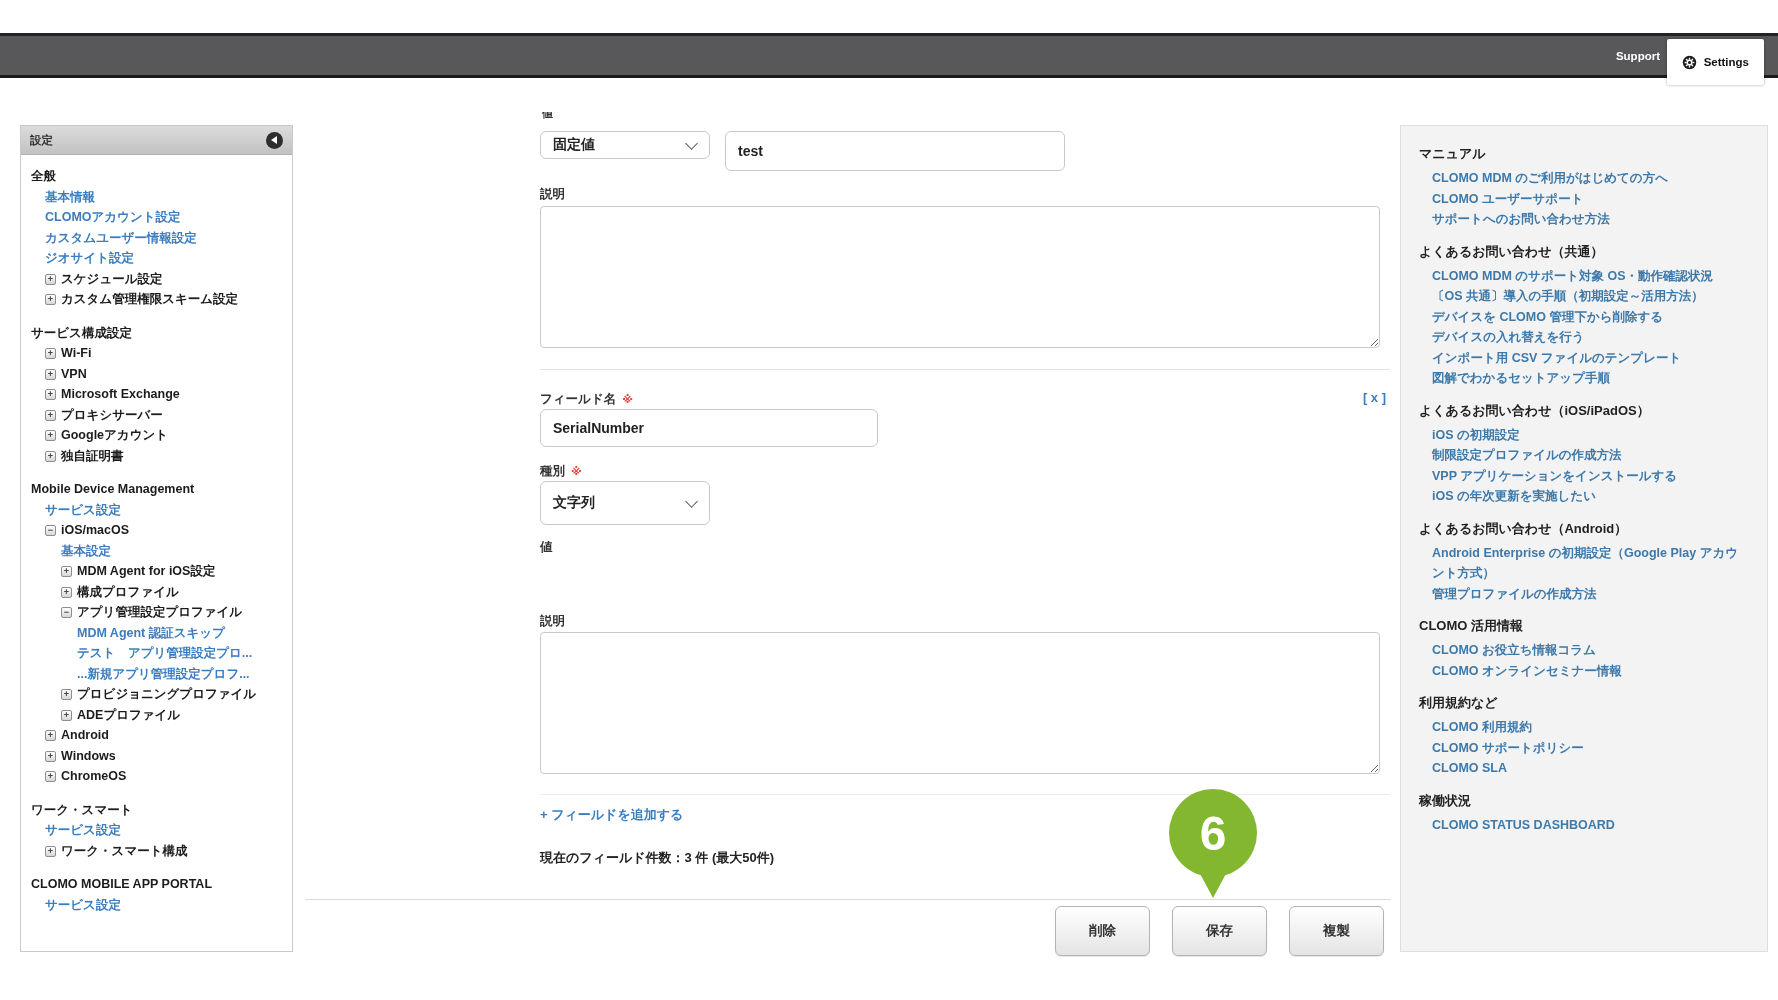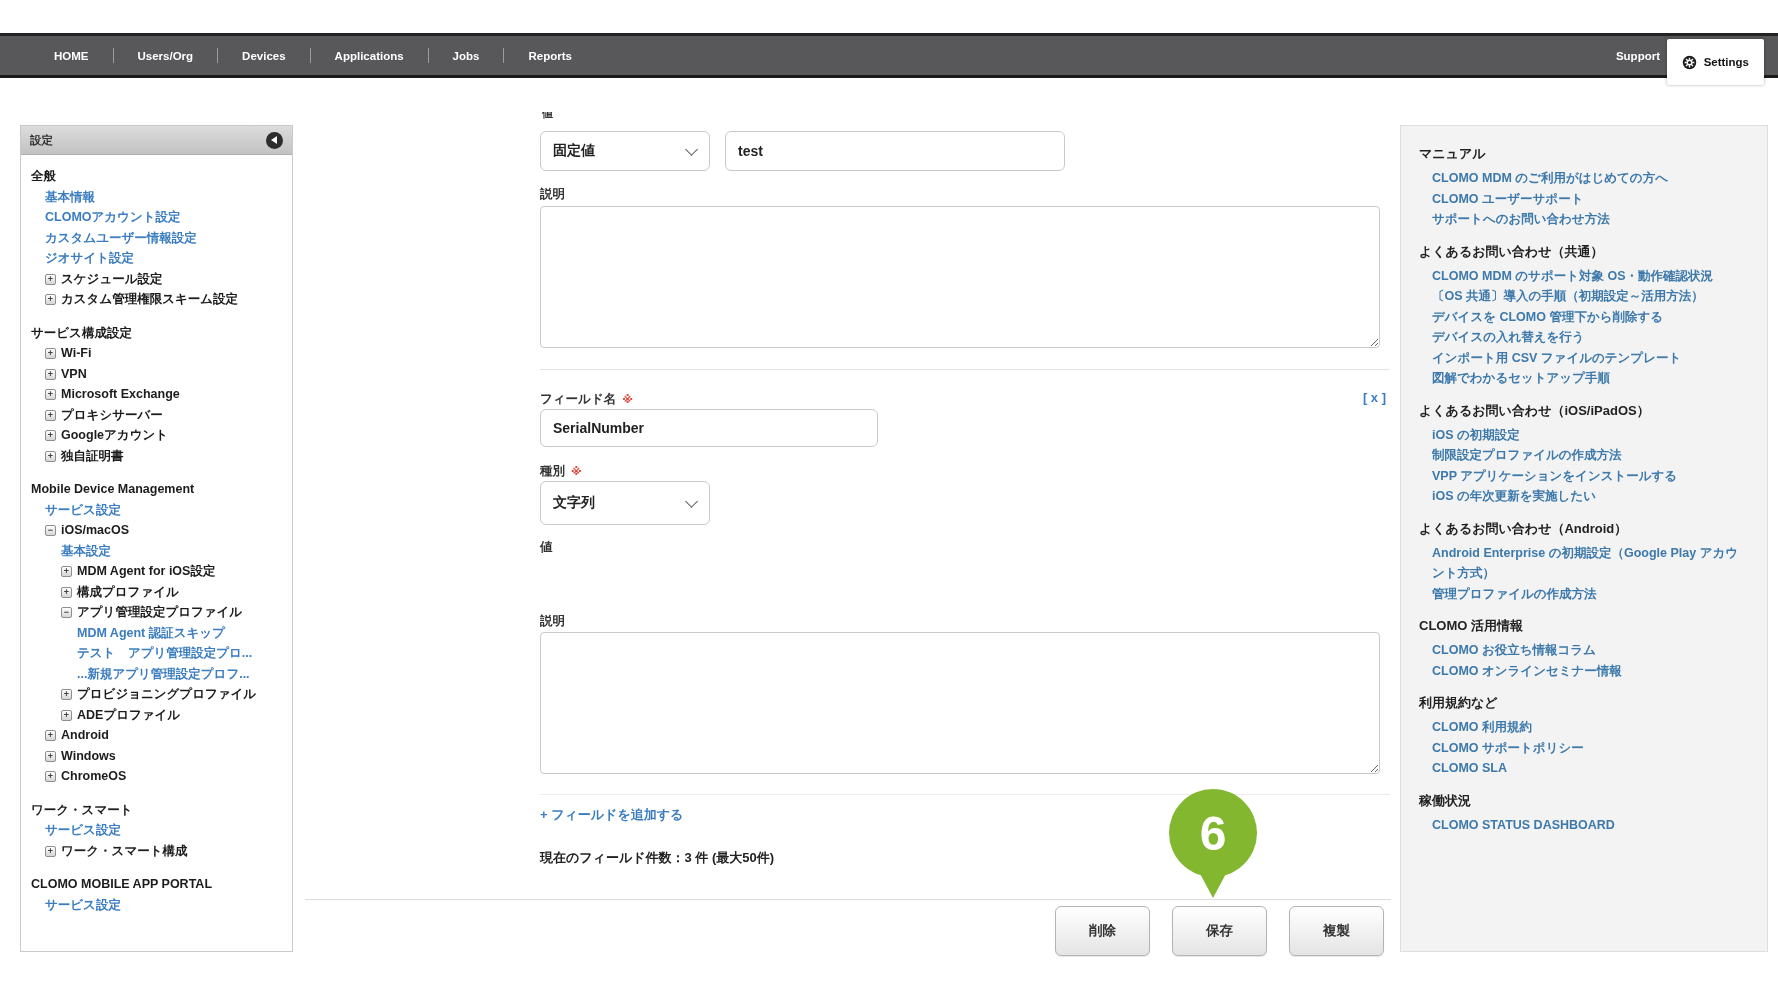--- a/index.html
+++ b/index.html
@@ -74,33 +74,20 @@
   .help{position:absolute;left:1400px;top:125px;width:368px;height:827px;background:#f3f3f3;
         border:1px solid #dedede;padding:14px 18px;overflow:hidden;}
   .hp-head{font-size:13px;font-weight:bold;color:#222;margin:13px 0 5px;}
   .hp-head:first-child{margin-top:5px;}
   .hp-link{font-size:12.5px;font-weight:bold;color:var(--help-link);padding-left:13px;line-height:20.5px;cursor:pointer;}
 </style>
 </head>
 <body>
 
 <div class="nav">
-  <div class="nav-left">
-      <span class="nav-item">HOME</span>
-      <span class="nav-sep"></span>
-      <span class="nav-item">Users/Org</span>
-      <span class="nav-sep"></span>
-      <span class="nav-item">Devices</span>
-      <span class="nav-sep"></span>
-      <span class="nav-item">Applications</span>
-      <span class="nav-sep"></span>
-      <span class="nav-item">Jobs</span>
-      <span class="nav-sep"></span>
-      <span class="nav-item">Reports</span>
-    </div>
   <div class="nav-support">Support</div>
   <div class="settings-tab">
     <svg class="gear" viewBox="0 0 16 16">
       <circle cx="8" cy="8" r="7.2" fill="#1a1a1a"></circle>
       <g stroke="#fff" stroke-width="1.5" fill="none">
         <circle cx="8" cy="8" r="2.4"></circle>
         <path d="M8 2.8v2.2M8 11v2.2M2.8 8h2.2M11 8h2.2M4.3 4.3l1.6 1.6M10.1 10.1l1.6 1.6M11.7 4.3l-1.6 1.6M5.9 10.1l-1.6 1.6"></path>
       </g>
     </svg>
     <span>Settings</span>
@@ -150,21 +137,21 @@
       <div class="sb-row ind1"><span class="tree-icon">+</span><span class="sb-tree">ワーク・スマート構成</span></div>
       <div class="sb-gap"></div>
       <div class="sb-row ind0"><span class="sb-head">CLOMO MOBILE APP PORTAL</span></div>
       <div class="sb-row ind1"><span class="sb-link">サービス設定</span></div>
     </div>
 </div>
 
 <div class="main">
   <div class="clip-label"><span>値</span></div>
 
-  <div class="sel" style="left:0;top:131px;width:170px;height:40px;">
+  <div class="sel" style="left:0;top:131px;width:170px;height:28px;">
     <span>固定値</span>
   </div>
   <input class="txt" style="left: 185px; top: 131px; width: 340px; height: 40px;" value="test">
 
   <div class="fld-label" style="left:0;top:186px;">
     <span style="position:static;">説明</span>
   </div>
   <textarea class="ta" style="left: 0px; top: 206px;"></textarea>
 
   <div class="hr" style="left:0;top:369px;width:850px;"></div>

